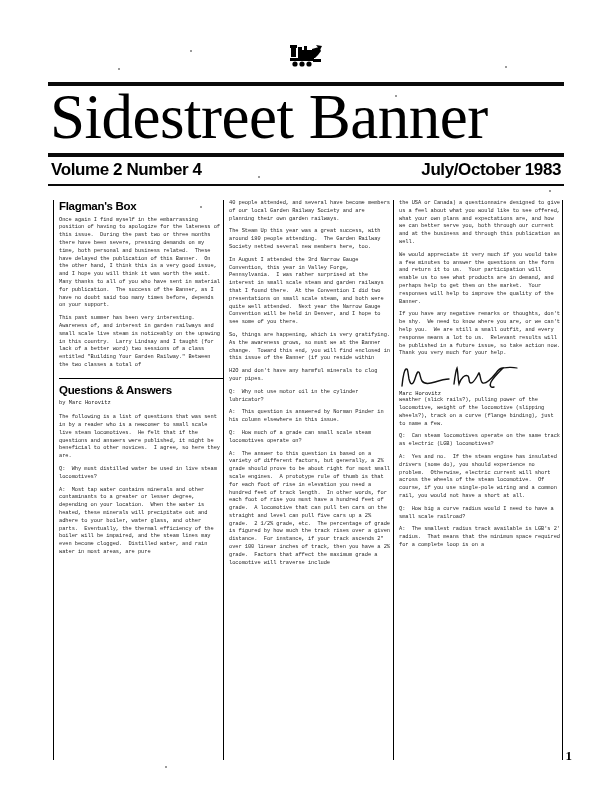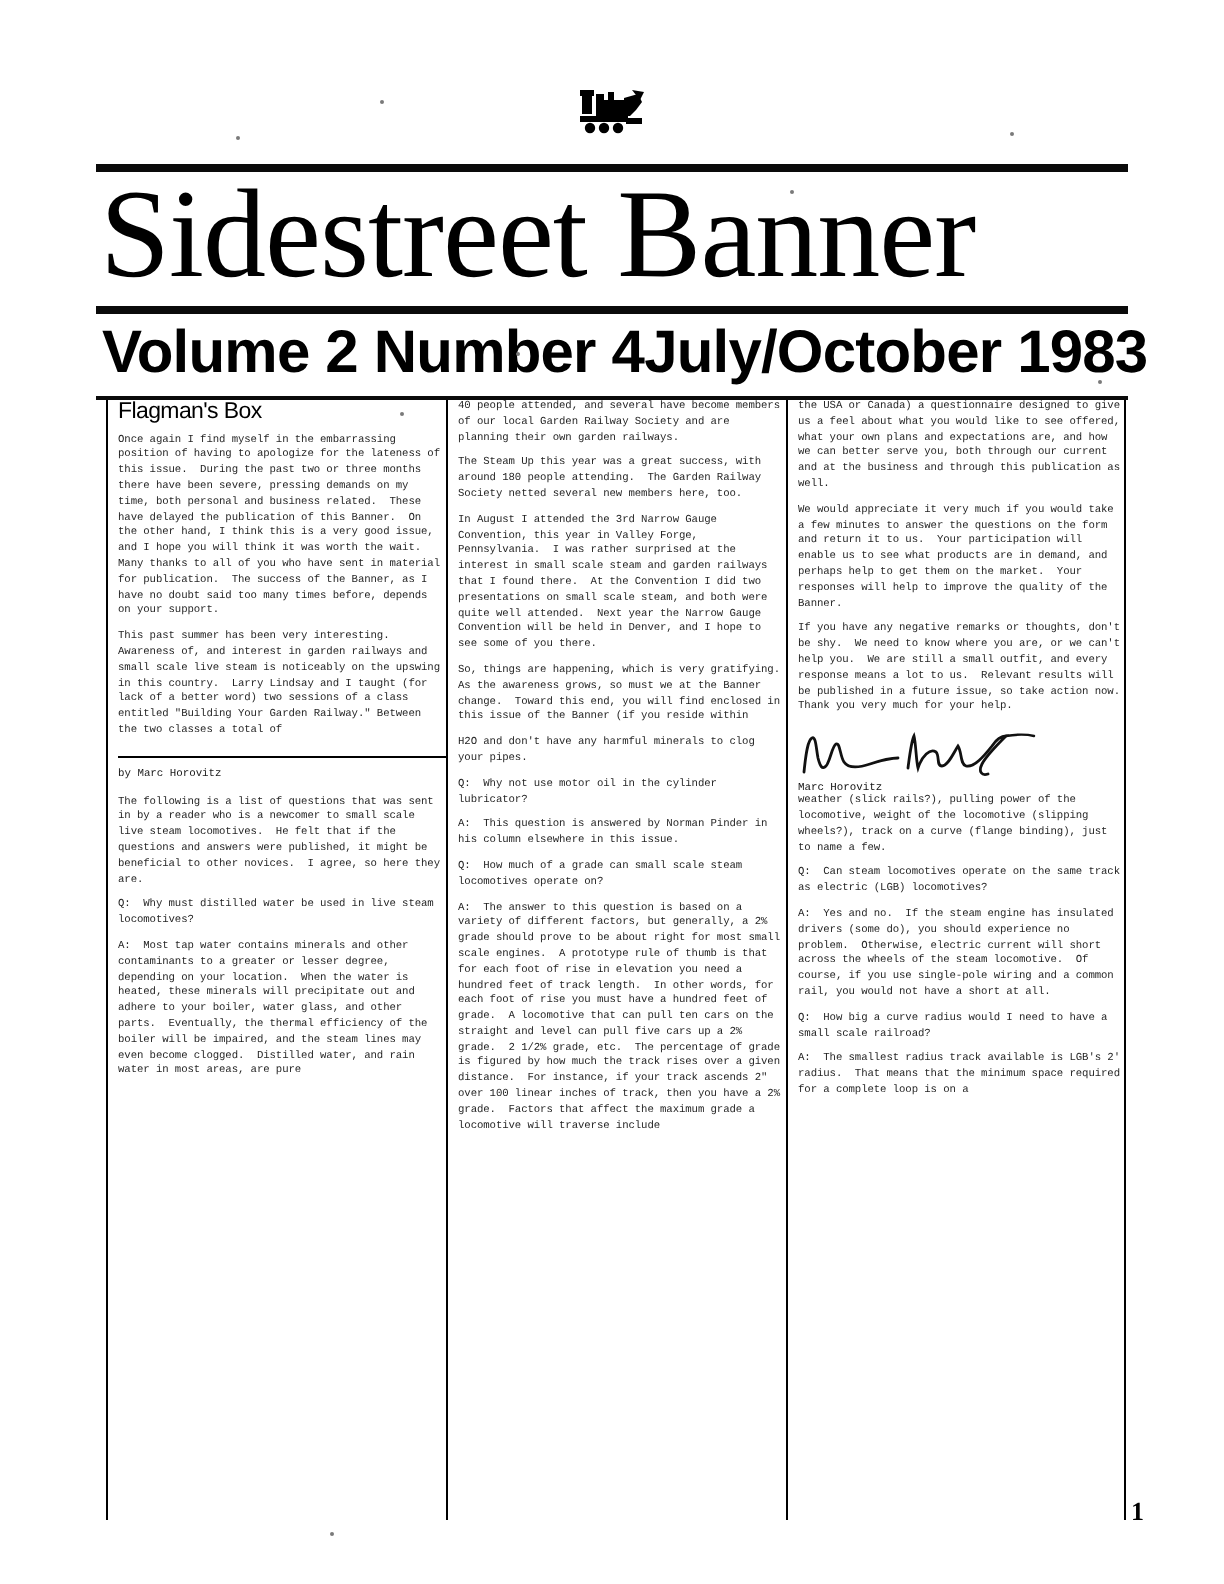--- a/index.html
+++ b/index.html
@@ -67,21 +67,21 @@
     font-weight: normal;
   }
   .issue-row {
     display: flex;
     align-items: baseline;
     justify-content: space-between;
     padding: 3px 3px 4px 3px;
   }
   .issue-left, .issue-right {
     font-family: "Liberation Sans", sans-serif;
-    font-size: 30px;
+    font-size: 17px;
     font-weight: bold;
     letter-spacing: -0.4px;
     white-space: nowrap;
   }
 
   
   .content {
     position: absolute;
     left: 53px;
     top: 200px;
@@ -96,21 +96,21 @@
     padding-left: 5px;
     box-sizing: border-box;
   }
   #col1 { left: 0px;   width: 170px; }
   #col2 { left: 170px; width: 170px; }
   #col3 { left: 340px; width: 170px; border-right: 1.4px solid #000; }
 
   .sec-head {
     font-family: "Liberation Sans", sans-serif;
     font-size: 11.5px;
-    font-weight: normal;
+    font-weight: bold;
     letter-spacing: -0.3px;
     margin: 0 0 4px 0;
     padding: 0;
     line-height: 1.1;
   }
   .byline {
     font-family: "Liberation Mono", monospace;
     font-size: 5.4px;
     line-height: 1.45;
     margin: 4px 0 6px 0;
@@ -210,20 +210,21 @@
   </div>
 
   <div class="content">
 
     <div class="col" id="col1">
       <h2 class="sec-head">Flagman's Box</h2>
       <p class="body-text">Once again I find myself in the embarrassing position of having to apologize for the lateness of this issue.  During the past two or three months there have been severe, pressing demands on my time, both personal and business related.  These have delayed the publication of this Banner.  On the other hand, I think this is a very good issue, and I hope you will think it was worth the wait.  Many thanks to all of you who have sent in material for publication.  The success of the Banner, as I have no doubt said too many times before, depends on your support.</p>
       <p class="body-text">This past summer has been very interesting.  Awareness of, and interest in garden railways and small scale live steam is noticeably on the upswing in this country.  Larry Lindsay and I taught (for lack of a better word) two sessions of a class entitled "Building Your Garden Railway." Between the two classes a total of</p>
 
       <div class="qa-divider"></div>
+      <h2 class="sec-head">Questions &amp; Answers</h2>
       <div class="byline">by Marc Horovitz</div>
       <p class="body-text">The following is a list of questions that was sent in by a reader who is a newcomer to small scale live steam locomotives.  He felt that if the questions and answers were published, it might be beneficial to other novices.  I agree, so here they are.</p>
       <p class="body-text">Q:  Why must distilled water be used in live steam locomotives?</p>
       <p class="body-text">A:  Most tap water contains minerals and other contaminants to a greater or lesser degree, depending on your location.  When the water is heated, these minerals will precipitate out and adhere to your boiler, water glass, and other parts.  Eventually, the thermal efficiency of the boiler will be impaired, and the steam lines may even become clogged.  Distilled water, and rain water in most areas, are pure</p>
     </div>
 
     <div class="col" id="col2">
       <p class="body-text">40 people attended, and several have become members of our local Garden Railway Society and are planning their own garden railways.</p>
       <p class="body-text">The Steam Up this year was a great success, with around 180 people attending.  The Garden Railway Society netted several new members here, too.</p>
       <p class="body-text">In August I attended the 3rd Narrow Gauge Convention, this year in Valley Forge, Pennsylvania.  I was rather surprised at the interest in small scale steam and garden railways that I found there.  At the Convention I did two presentations on small scale steam, and both were quite well attended.  Next year the Narrow Gauge Convention will be held in Denver, and I hope to see some of you there.</p>

